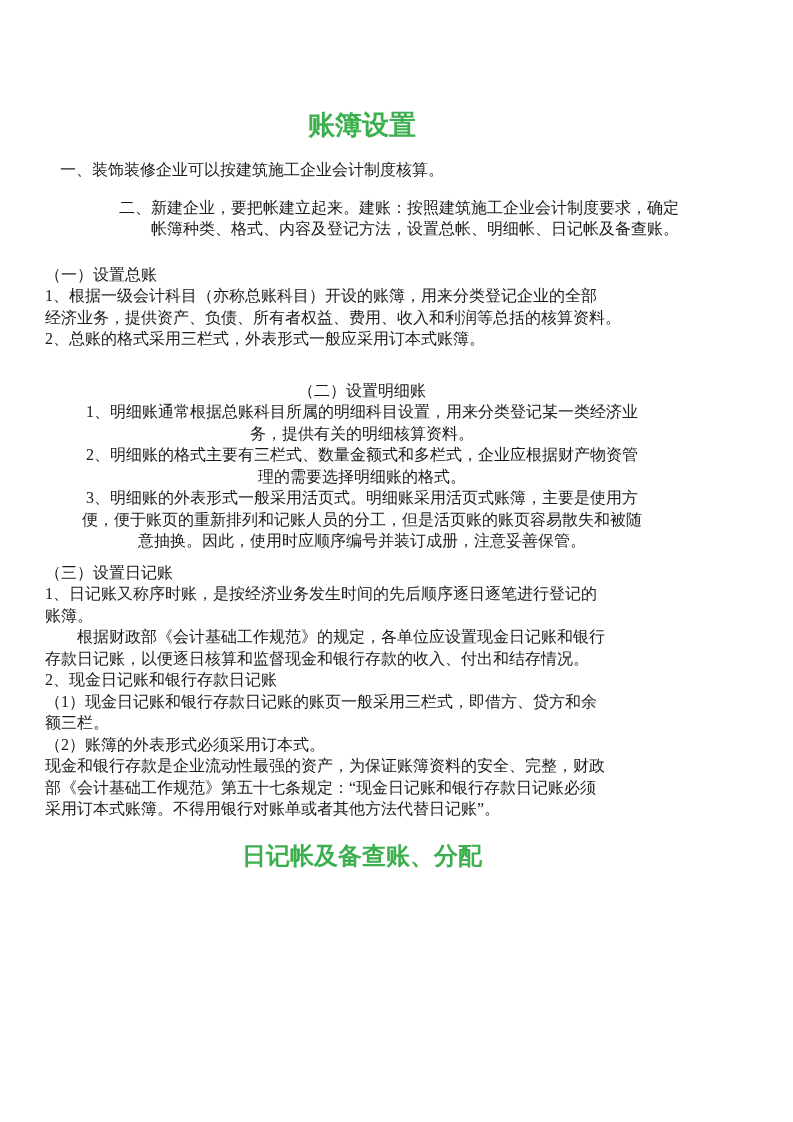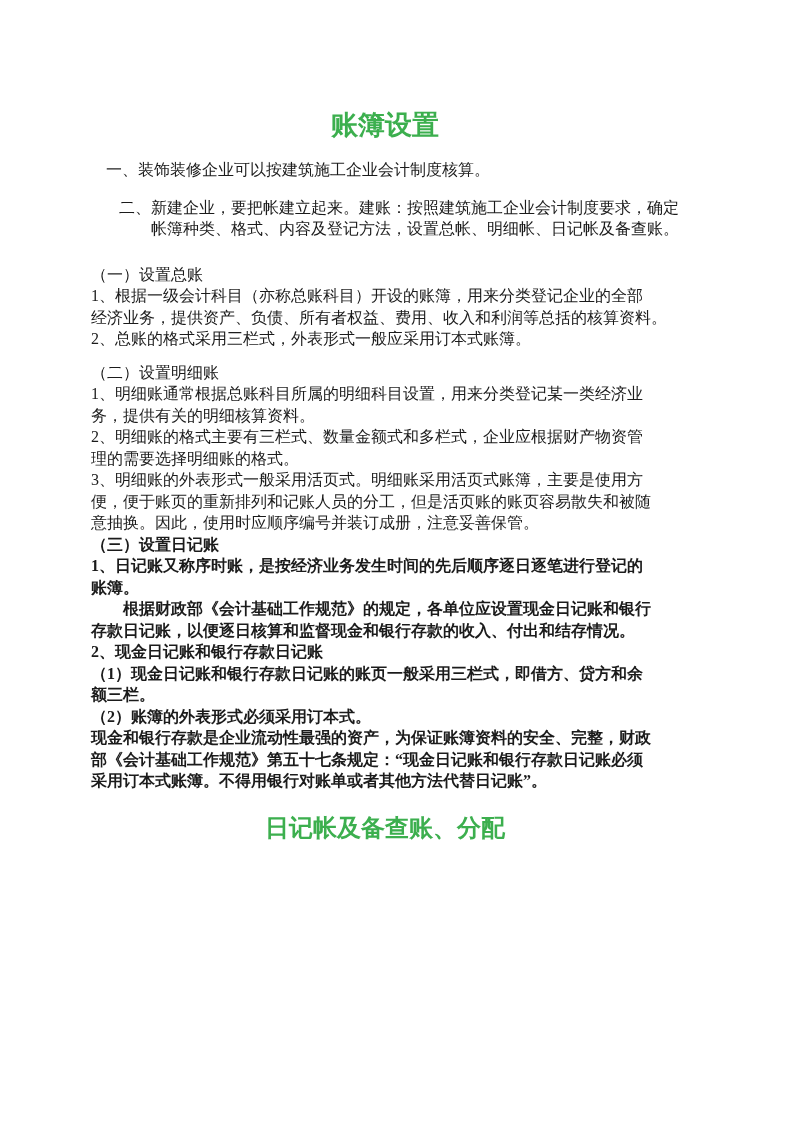--- a/index.html
+++ b/index.html
@@ -6,21 +6,21 @@
   body {
     width: 793px;
     height: 1122px;
     background: var(--background, #ffffff);
     overflow: hidden;
   }
   .page {
     box-sizing: border-box;
     width: 793px;
     height: 1122px;
-    padding: 96px 114px 0 91px;
+    padding: 96px 114px 0 45px;
     font-family: "Liberation Serif", "DejaVu Serif", serif;
     font-size: 16px;
     line-height: 21.5px;
     color: var(--body-text, #1b1b1b);
     border-radius: 21px;
   }
   .para {
     margin: 0;
     white-space: pre-line;   
     text-align: left;
@@ -35,22 +35,22 @@
   }
   h2.doc-title {
     margin: 19px 0 0;
     font-size: 24px;
     line-height: 34px;
   }
   .intro { text-indent: 15px; }  
   #p1   { margin-top: 15px; }
   #p2   { margin-top: 16px; text-align: right; }
   #s1   { margin-top: 24px; }
-  #s2   { margin-top: 12px; }
-  #s3   { margin-top: 0; font-weight: bold; }
+  #s2   { margin-top: 30px; text-align: center; }
+  #s3   { margin-top: 10px; }
   #cost { margin-top: 63px; line-height: 22px; }
 </style>
 </head>
 <body>
 
 <div class="page">
   <h1 class="doc-title">账簿设置</h1>
 
   <p class="para intro" id="p1">一、装饰装修企业可以按建筑施工企业会计制度核算。</p>
   <p class="para intro" id="p2">二、新建企业，要把帐建立起来。建账：按照建筑施工企业会计制度要求，确定

